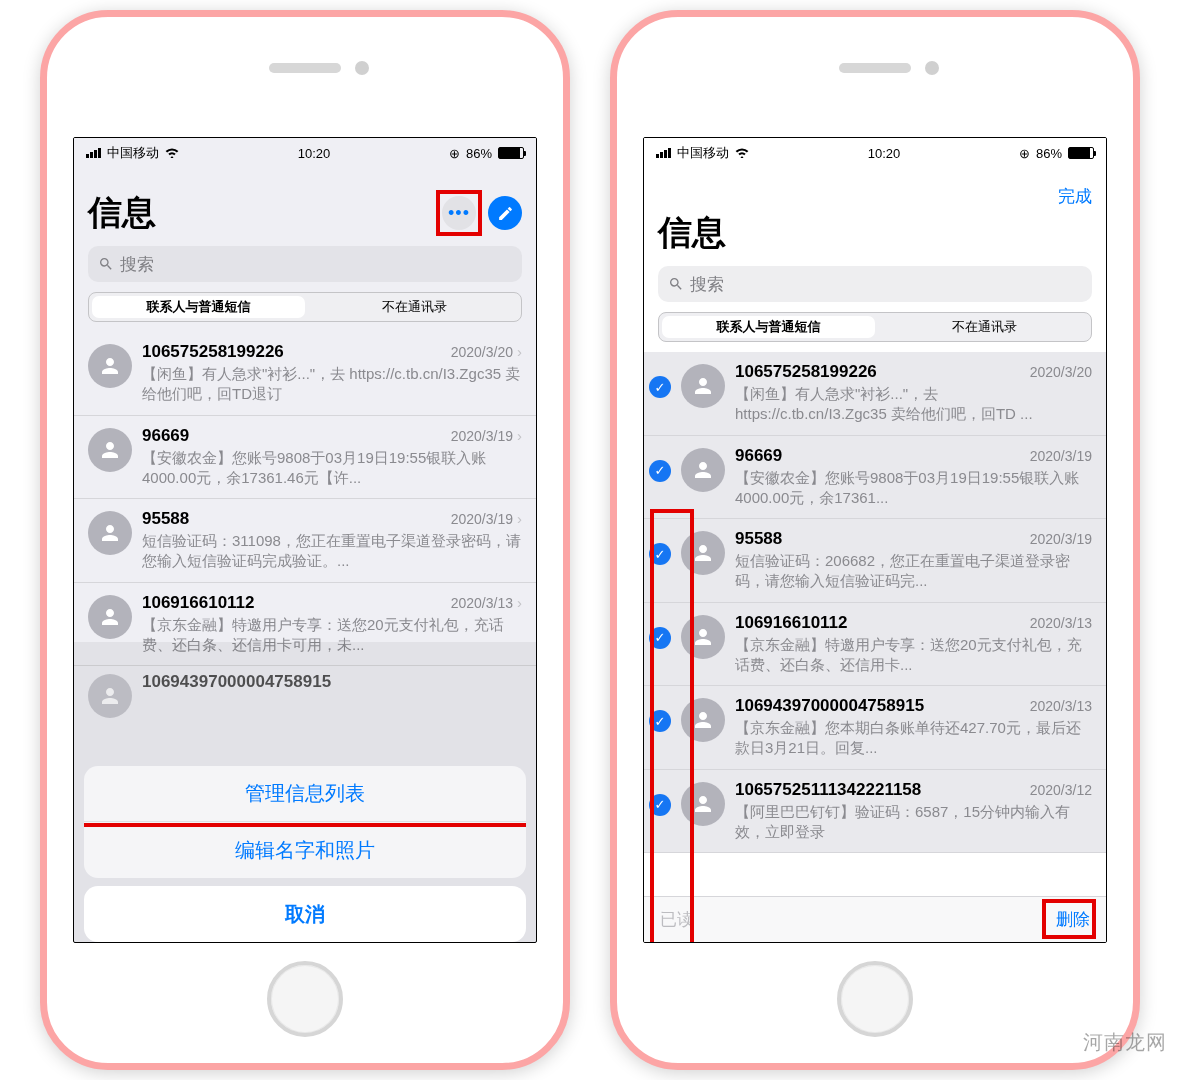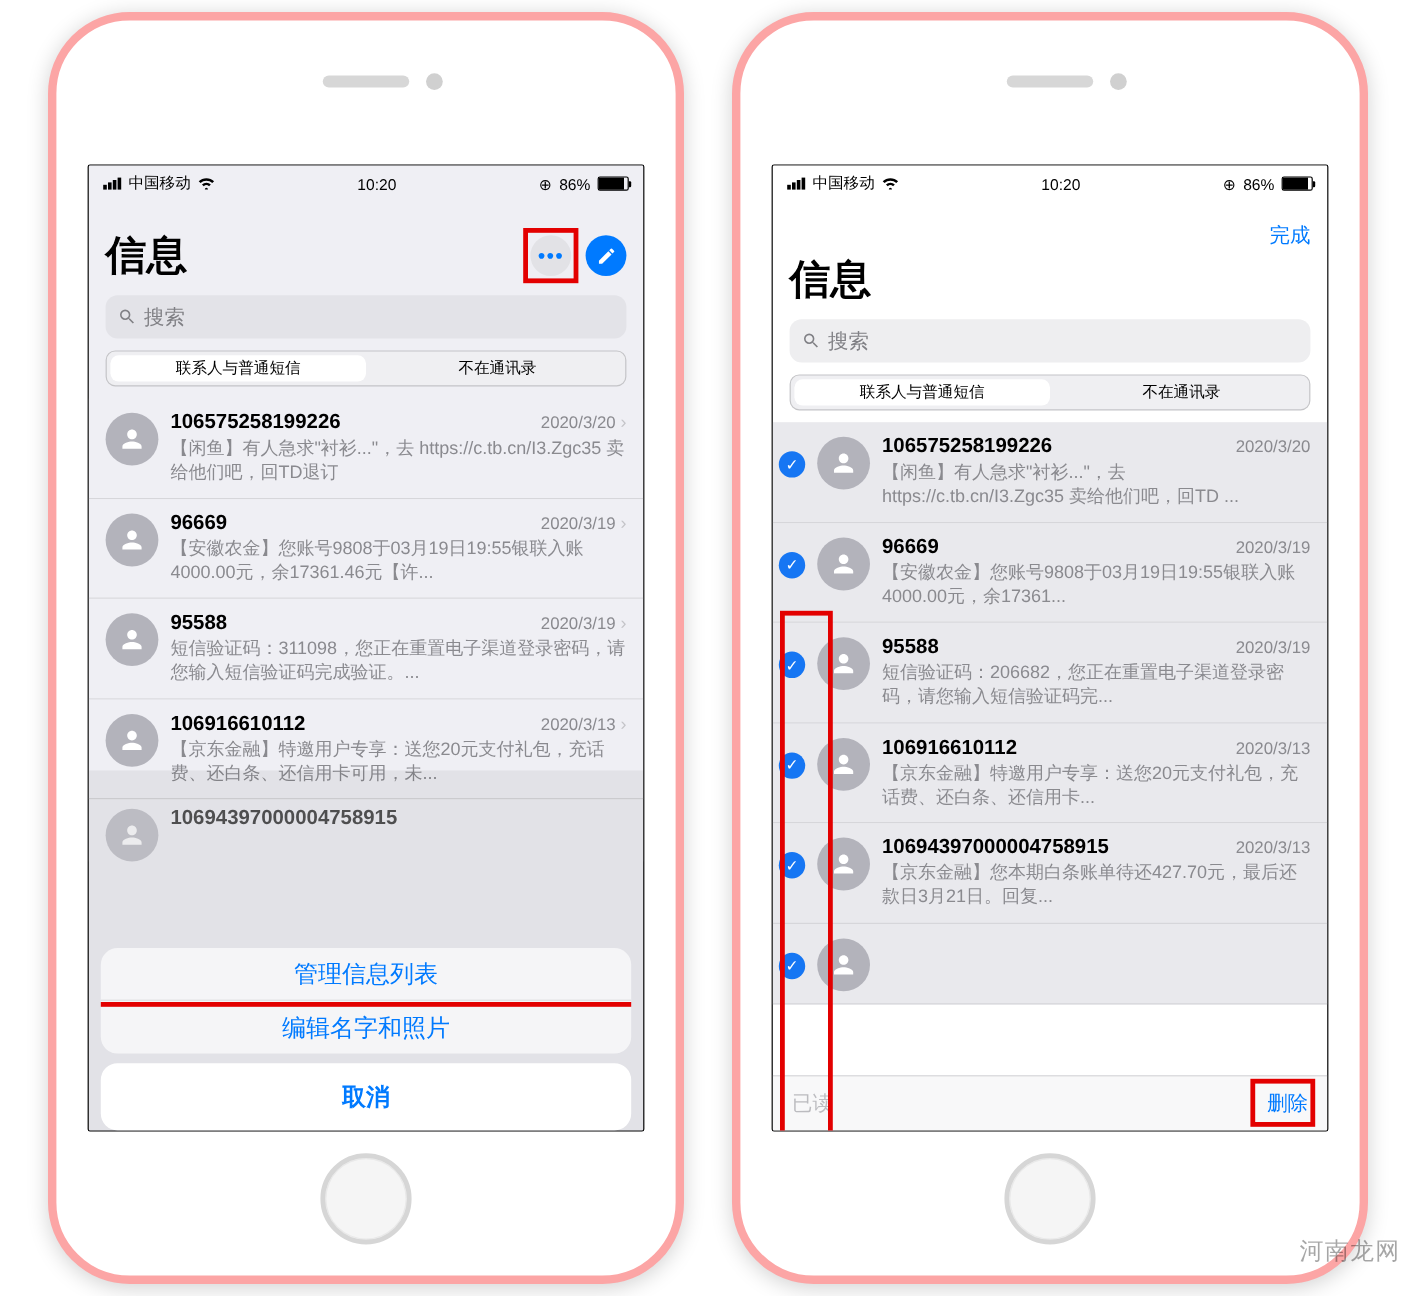--- a/index.html
+++ b/index.html
@@ -47,38 +47,38 @@
   .more-btn { background: #e2e2e6; color: #007aff; font-size: 18px; letter-spacing: 1px; }
   .compose-btn { background: #007aff; color: #fff; }
   .compose-btn svg { width: 17px; height: 17px; }
   .highlight-red { position: relative; }
   .highlight-red::after { content:''; position:absolute; inset:-6px; border: 4px solid #e30000; pointer-events:none; }
   .search-wrap { padding: 0 14px 10px; background: #efeff4; text-align: right; }
   .search { background: #e3e3e8; border-radius: 10px; height: 36px; display: flex; align-items: center; padding: 0 10px; gap: 6px; color: #808085; font-size: 17px; }
   .seg-wrap { padding: 0 14px 10px; background: #efeff4; }
   .segmented { display: flex; border: 1px solid #c4c4c7; border-radius: 8px; overflow: hidden; height: 30px; background: #efeff2; font-size: 13px; }
   .seg { flex:1; display:flex; align-items:center; justify-content:center; color:#000; }
-  .seg.active { background:#fff; border-radius:7px; margin:3px; font-weight:400; }
+  .seg.active { background:#fff; border-radius:7px; margin:3px; font-weight:700; }
   .seg:not(.active){margin:1px 0;}
   .list { background: #efeff4; }
   .row { display: flex; align-items: flex-start; padding: 10px 14px 10px 14px; border-bottom: 1px solid #d6d6da; background: #efeff4; gap: 10px; }
   .row.selecting { padding-left: 5px; }
   .check { width: 22px; height: 22px; border-radius: 50%; background: #1676f3; display: flex; align-items: center; justify-content: center; color:#fff; font-size:13px; margin-top: 14px; flex-shrink:0; }
   .avatar { width: 44px; height: 44px; border-radius: 50%; background: #b3b3bb; display:flex; align-items:center; justify-content:center; flex-shrink:0; margin-top: 2px; }
   .avatar svg { width: 24px; height: 24px; fill: #fff; }
   .row-main { flex: 1; min-width: 0; }
   .row-top { display: flex; align-items: baseline; justify-content: space-between; gap: 8px; }
   .sender { font-size: 17px; font-weight: 600; color: #000; white-space: nowrap; overflow: hidden; text-overflow: ellipsis; }
   .date { font-size: 14px; color: #8a8a8f; white-space: nowrap; }
   .chev { color: #c4c4c8; font-size: 15px; margin-left: 4px; }
   .snippet { font-size: 15px; color: #8a8a8f; line-height: 1.35; display:-webkit-box; -webkit-line-clamp:2; -webkit-box-orient:vertical; overflow:hidden; margin-top: 2px; }
   .action-sheet-backdrop { position:absolute; inset:0; background: rgba(0,0,0,0.05); }
   .action-sheet { position:absolute; left:10px; right:10px; bottom:0; }
   .as-group { background:#f5f5f7; border-radius:14px; overflow:hidden; margin-bottom:8px; }
-  .as-item { height: 44px; display:flex; align-items:center; justify-content:center; font-size:20px; color:#007aff; border-bottom:1px solid #dedee1; }
+  .as-item { height: 56px; display:flex; align-items:center; justify-content:center; font-size:20px; color:#007aff; border-bottom:1px solid #dedee1; }
   .as-item:last-child{border-bottom:none;}
   .as-cancel { background:#fff; border-radius:14px; height:56px; display:flex; align-items:center; justify-content:center; font-size:20px; color:#007aff; font-weight:600; margin-bottom: 0; }
   .ghost-row { opacity: 0.65; padding: 6px 14px 0 14px; display:flex; gap:10px; align-items:flex-start; }
   .toolbar { position: absolute; left:0; right:0; bottom:0; height: 46px; background:#f8f8f9; border-top:1px solid #d6d6da; display:flex; align-items:center; justify-content:space-between; padding: 0 16px; font-size: 17px; }
   .tb-left { color: #bcbcc0; }
   .tb-right { color: #007aff; }
   .checks-col-highlight { position: absolute; left: 6px; top: 371px; width: 44px; height: 470px; border: 4px solid #e30000; pointer-events:none; }
   .delete-highlight { position:absolute; right: 10px; bottom: 3px; width: 54px; height: 40px; border: 4px solid #e30000; pointer-events:none; }
   .watermark { position: absolute; right: 12px; bottom: 24px; font-size: 20px; color: rgba(0,0,0,0.35); font-weight: 300; letter-spacing: 1px; }
   .left-nav-gap{height:20px;background:#efeff4;}
@@ -351,20 +351,27 @@
               <div class="snippet">【京东金融】您本期白条账单待还427.70元，最后还款日3月21日。回复...</div>
             </div>
         </div>
         <div class="row selecting" style="background:#e9e9ed;">
           <div class="check">✓</div>
           <div class="avatar">
               <svg viewBox="0 0 24 24">
                 <path d="M12 12c2.21 0 4-1.79 4-4s-1.79-4-4-4-4 1.79-4 4 1.79 4 4 4zm0 2c-2.67 0-8 1.34-8 4v2h16v-2c0-2.66-5.33-4-8-4z"></path>
               </svg>
             </div>
+          <div class="row-main">
+              <div class="row-top">
+                <span class="sender" style="max-width:210px;">10657525111342221158</span>
+                <span class="date">2020/3/12</span>
+              </div>
+              <div class="snippet">【阿里巴巴钉钉】验证码：6587，15分钟内输入有效，立即登录</div>
+            </div>
         </div>
       </div>
       <div class="toolbar">
         <span class="tb-left">已读</span>
         <span class="tb-right">删除</span>
       </div>
       <div class="checks-col-highlight"></div>
       <div class="delete-highlight"></div>
     </div>
   </div>

